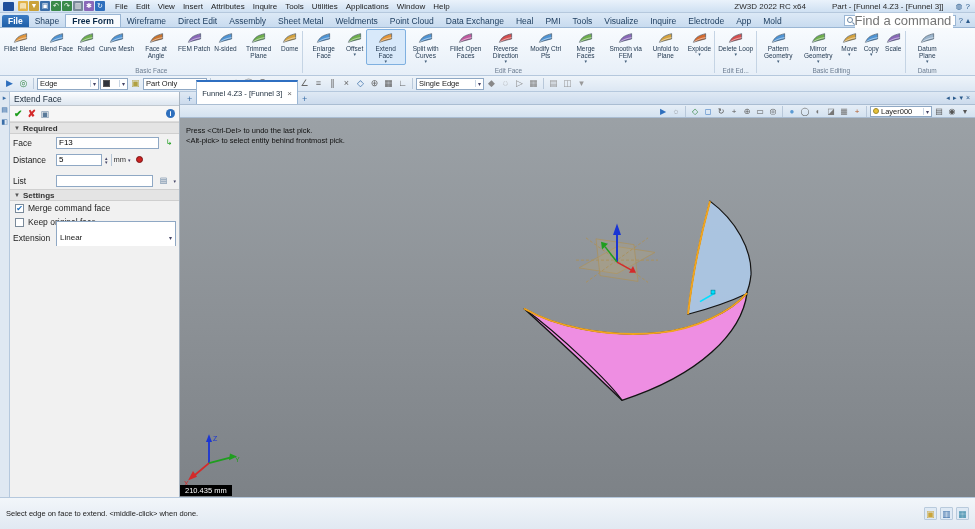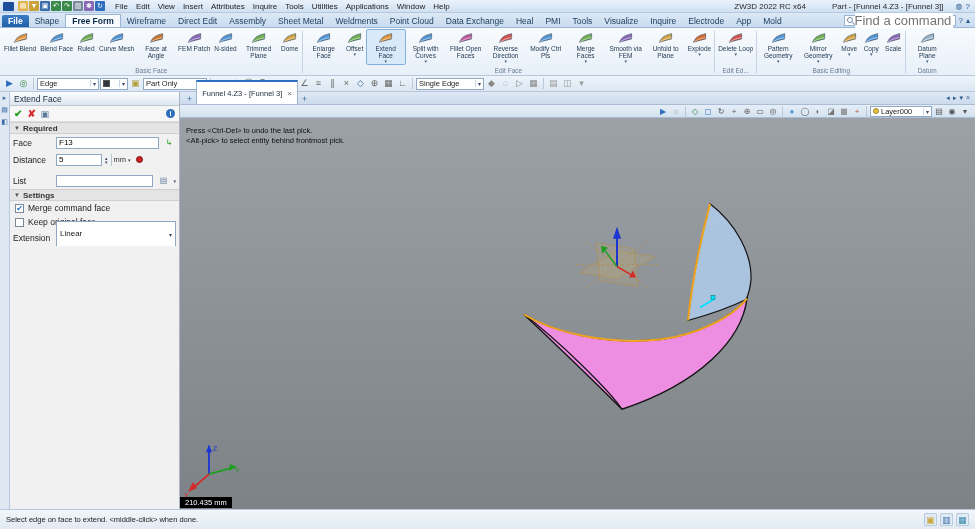--- a/index.html
+++ b/index.html
@@ -79,21 +79,21 @@
   .fsuffix { width:14px; text-align:center; font-size:8px; flex:0 0 auto; }
   .edges-wrap { border:2px solid #3ec43e; border-radius:1px; margin:0 1px; display:flex; align-items:center;
                 gap:3px; height:19px; padding:0 2px; background:#eef7ee; }
   .edges-wrap input.fld { border-color:#3ec43e; }
   .chevcol, .spincol { display:flex; flex-direction:column; line-height:4px; font-size:5px; color:#446; flex:0 0 auto; }
   .mmbox { height:12px; border-left:1px solid #b5c4d4; display:flex; align-items:center; font-size:7.5px; padding:0 2px; gap:2px; color:#333; }
   .reddot { width:7px; height:7px; border-radius:50%; background:#cc2222; border:1px solid #7a1515; flex:0 0 auto; }
   .cbrow { display:flex; align-items:center; gap:4px; padding:2px 5px; }
   .cbox { width:9px; height:9px; border:1px solid #7a8a9a; background:#fff; font-size:8px; line-height:8px;
           text-align:center; color:#1f6fbd; flex:0 0 auto; }
-  .pselect { flex:1; height:13px; background:#fff; border:1px solid #8fa8c4; display:flex; align-items:flex-end;
+  .pselect { flex:1; height:13px; background:#fff; border:1px solid #8fa8c4; display:flex; align-items:center;
              font-size:8px; padding:16px 3px; }
   .pselect .caret { margin-left:auto; font-size:6px; color:#446; }
   .panel-fill { flex:1; background:#f1f1f1; }
 
   
   .viewport { flex:1; display:flex; flex-direction:column; min-width:0; }
   .doctabs { height:13px; background:linear-gradient(#dfe9f4,#ccdbed); border-bottom:1px solid #aabdd2;
              display:flex; align-items:flex-end; padding:0 3px; flex:0 0 auto; }
   .doctab { background:#fff; border:1px solid #9ab6d4; border-bottom:none; border-top:2px solid #2f6fc1;
             padding:0 5px; font-size:7.5px; display:flex; gap:5px; align-items:center; height:24px; color:#1a2a3a; white-space:nowrap; }
@@ -103,21 +103,21 @@
   .vtoolbar { height:13px; background:linear-gradient(#e6eef7,#d4e2f0); border-bottom:1px solid #aabdd2;
               display:flex; align-items:center; justify-content:flex-end; padding:0 4px; gap:1px; flex:0 0 auto; }
   .vtoolbar .ticon { font-size:8px; width:12px; line-height:11px; }
   .vtoolbar .combo { height:11px; }
   .canvas { flex:1; position:relative; background:linear-gradient(#9ba1a6 0%, #8b9095 55%, #7d8287 100%); overflow:hidden; }
   .canvas svg.model { position:absolute; inset:0; width:100%; height:100%; }
   .hints { position:absolute; top:8px; left:6px; font-size:7.5px; line-height:9.5px; color:#0f0f0f; }
   .measure { position:absolute; left:0; bottom:1px; background:#000; color:#fff; font-size:7.5px; padding:1px 5px; }
 
   
-  .statusbar { height:20px; background:linear-gradient(#f2f6fa,#e1e9f2); border-top:1px solid #b5c8dd;
+  .statusbar { height:32px; background:linear-gradient(#f2f6fa,#e1e9f2); border-top:1px solid #b5c8dd;
                display:flex; align-items:center; padding:0 6px; font-size:7.5px; color:#1a1a1a; flex:0 0 auto; }
   .statusbar .right { margin-left:auto; display:flex; gap:3px; align-items:center; }
   .sicon { width:13px; height:13px; font-size:9px; line-height:13px; text-align:center; background:#dfeaf5;
            border:1px solid #b8cadc; border-radius:1px; }
 </style>
 </head>
 <body>
 
 <div class="app">
 

